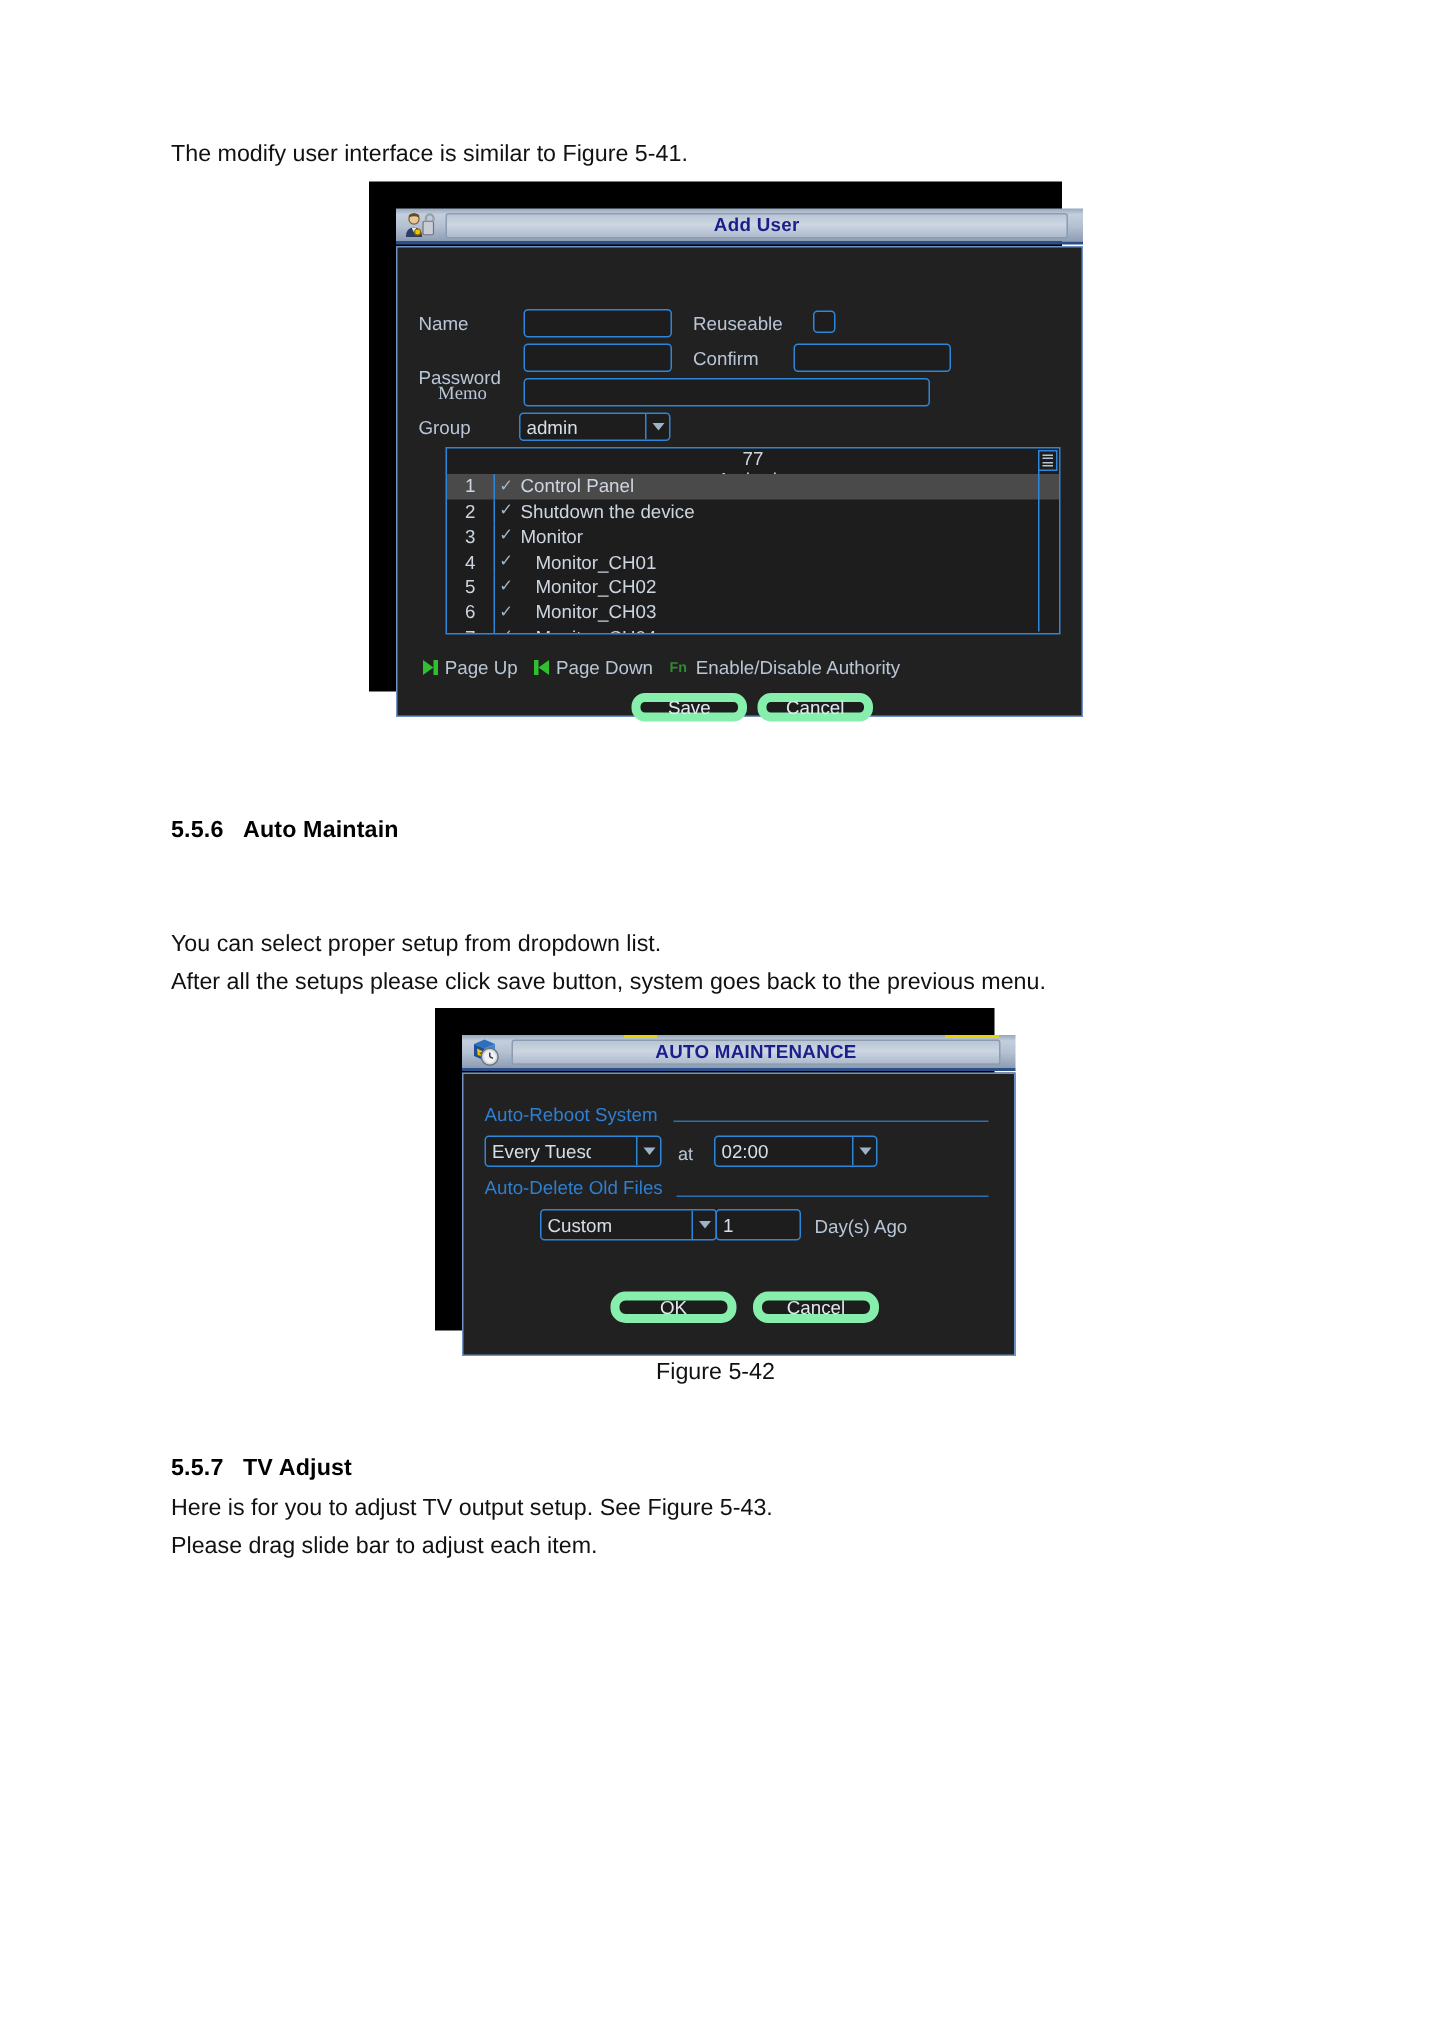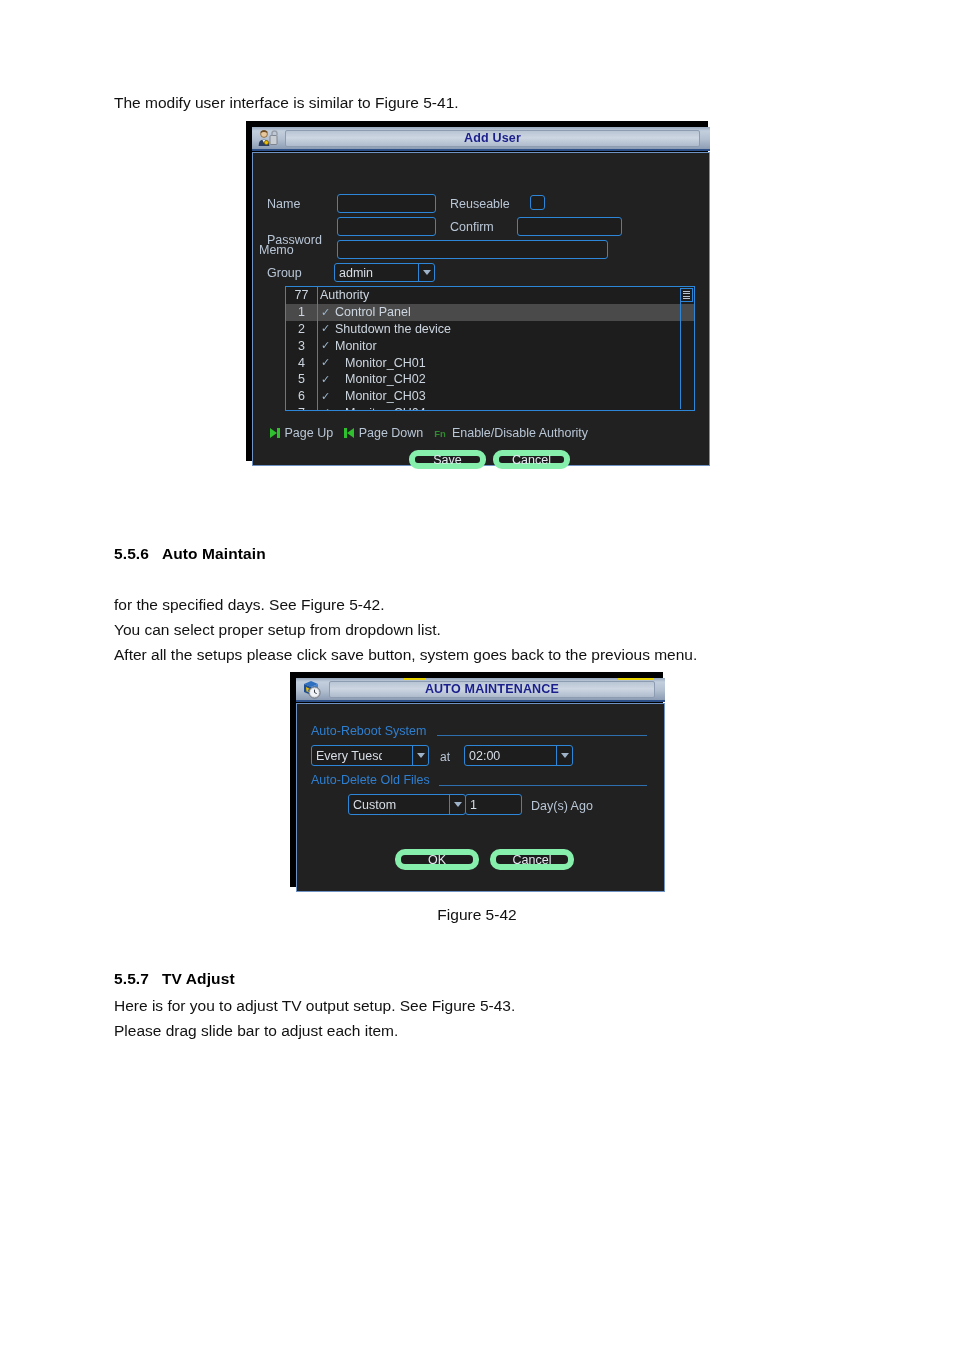--- a/index.html
+++ b/index.html
@@ -20,21 +20,21 @@
     white-space:nowrap;letter-spacing:.1px;
   }
   .doc-h .num{margin-right:13px;}
   .fig-cap{
     position:absolute;width:954px;left:0;text-align:center;
     font-size:15.5px;color:#111;
   }
 
   
   .nvr{position:absolute;box-sizing:border-box;}
-  .nvr-outer{background:#000;padding:4px;}
+  .nvr-outer{background:#000;padding:16px;}
   .titlebar{
     position:relative;height:22px;
     background:linear-gradient(180deg,#96a7bd 0%,#c3cfdd 18%,#b3c0d1 55%,#8c9cb3 100%);
     border-bottom:2px solid #2b4f86;
     display:flex;align-items:center;
   }
   .titlebar .tb-icon{
     width:26px;height:20px;margin-left:3px;flex:0 0 auto;
     display:flex;align-items:center;justify-content:center;
   }
@@ -95,21 +95,21 @@
 
   
   .auth-box{
     position:absolute;box-sizing:border-box;background:#1d1d1d;
     border:1px solid #2e86d8;overflow:hidden;
   }
   .auth-row{
     position:relative;height:16.8px;display:flex;align-items:center;
     font-size:12.5px;color:#cdd6e0;
   }
-  .auth-row.header{color:#cdd6e0;}
+  .auth-row.header{color:#cdd6e0;flex-direction:column;}
   .auth-row.sel-row{background:#4a4a4a;}
   .auth-idx{
     width:31px;flex:0 0 auto;text-align:center;color:#cdd6e0;font-size:12.5px;
   }
   .auth-div{
     width:1px;align-self:stretch;background:#2e86d8;flex:0 0 auto;
   }
   .auth-tick{
     width:15px;flex:0 0 auto;text-align:center;color:#9fb9cf;font-size:11px;
     line-height:1;
@@ -176,21 +176,21 @@
       <div class="lbl" style="left:14px;top:44px;">Name</div>
       <div class="inp" style="left:84px;top:41px;width:99px;height:19px;"></div>
       <div class="lbl" style="left:197px;top:44px;">Reuseable</div>
       <div class="chk" style="left:277px;top:42px;"></div>
 
       <div class="lbl" style="left:14px;top:80px;">Password</div>
       <div class="inp" style="left:84px;top:64px;width:99px;height:19px;"></div>
       <div class="lbl" style="left:197px;top:67px;">Confirm</div>
       <div class="inp" style="left:264px;top:64px;width:105px;height:19px;"></div>
 
-      <div class="lbl" style="left:6px;top:90px;">Memo</div>
+      <div class="lbl" style="left:27px;top:90px;font-family:Liberation Serif, serif;">Memo</div>
       <div class="inp" style="left:84px;top:87px;width:271px;height:19px;"></div>
 
       <div class="lbl" style="left:14px;top:113px;">Group</div>
       <div class="sel" style="left:81px;top:110px;width:101px;height:19px;">
         <span class="sv">admin</span>
         <span class="arrow">
             <i></i>
           </span>
       </div>
 
@@ -269,21 +269,20 @@
       </div>
 
       <div class="btn" style="left:156px;top:297px;width:77px;height:19px;">Save</div>
       <div class="btn" style="left:240px;top:297px;width:77px;height:19px;">Cancel</div>
     </div>
   </div>
 
   <div class="doc-h" style="top:545px;">
     <span class="num">5.5.6</span><span>Auto Maintain</span>
   </div>
-  <div class="doc-line" style="top:595px;">for the specified days. See Figure 5-42.</div>
   <div class="doc-line" style="top:620px;">You can select proper setup from dropdown list.</div>
   <div class="doc-line" style="top:645px;">After all the setups please click save button, system goes back to the previous menu.</div>
 
   <div class="nvr nvr-outer" style="left:290px;top:672px;width:373px;height:215px;">
 
     <div class="titlebar" style="margin:2px 2px 0 2px;width:369px;">
       <div class="tb-yellow" style="left:108px;width:22px;"></div>
       <div class="tb-yellow" style="left:322px;width:36px;"></div>
       <div class="tb-icon">
         <svg width="22" height="19" viewBox="0 0 22 19">

